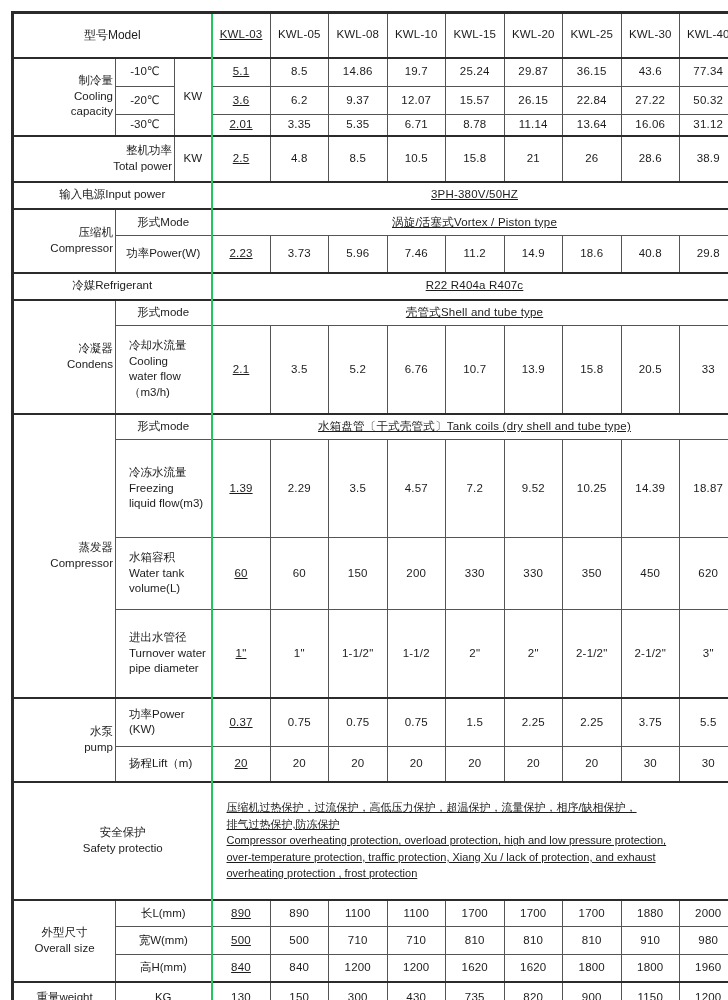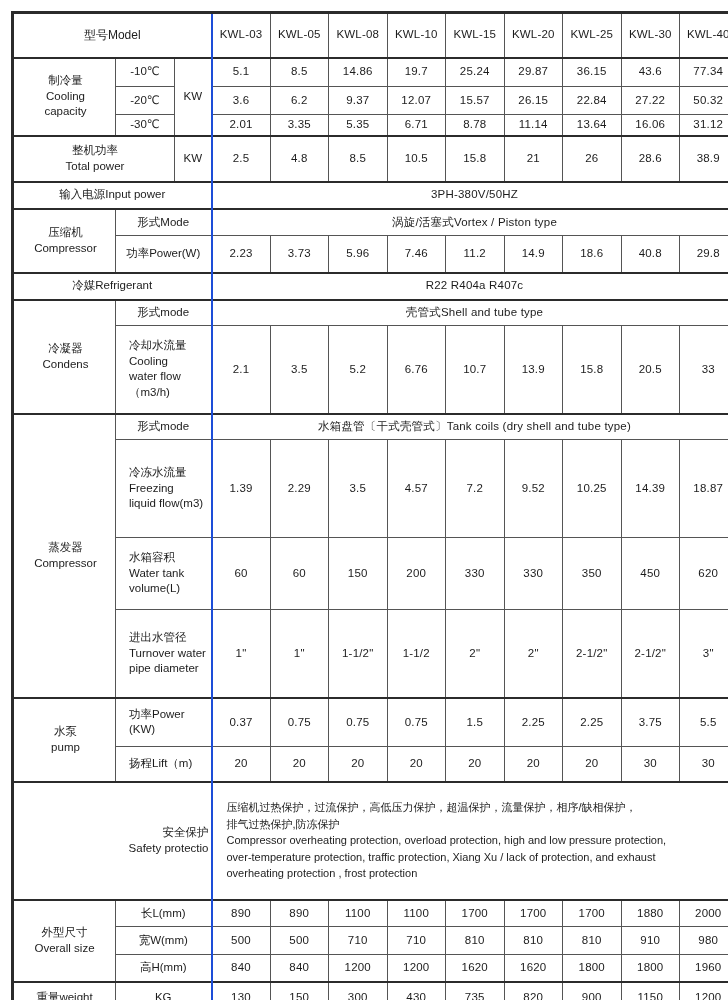--- a/index.html
+++ b/index.html
@@ -20,44 +20,44 @@
   td {
     border: 1px solid #555;
     text-align: center;
     vertical-align: middle;
     font-size: 11.5px;
     padding: 2px 2px;
     overflow: hidden;
     line-height: 1.35;
   }
   td.lbl {
-    text-align: center;
+    text-align: right;
     padding-left: 4px;
     white-space: pre-line;
   }
   td.sublbl {
     text-align: left;
     padding-left: 13px;
     white-space: pre-line;
   }
   td.ctr { white-space: pre-line; }
   td.safety-text {
     text-align: left;
     padding-left: 14px;
     white-space: pre-line;
     font-size: 11px;
     line-height: 1.5;
   }
   td.safety-lbl {
-    text-align: right;
+    text-align: center;
     padding-left: 23px;
     white-space: pre-line;
   }
   tr.sec > td { border-top: 2px solid #2b2b2b; }
-  td.first-v { border-left: 2px solid #1d4ed8; }
+  td.first-v { border-left: 2px solid #22c55e; text-decoration: underline; }
   td.model { font-size: 12px; }
   td.v { font-size: 11.5px; letter-spacing: 0.2px; }
 </style>
 </head>
 <body>
 
 <table class="spec">
   <colgroup>
     <col style="width:103px">
       <col style="width:59px">

